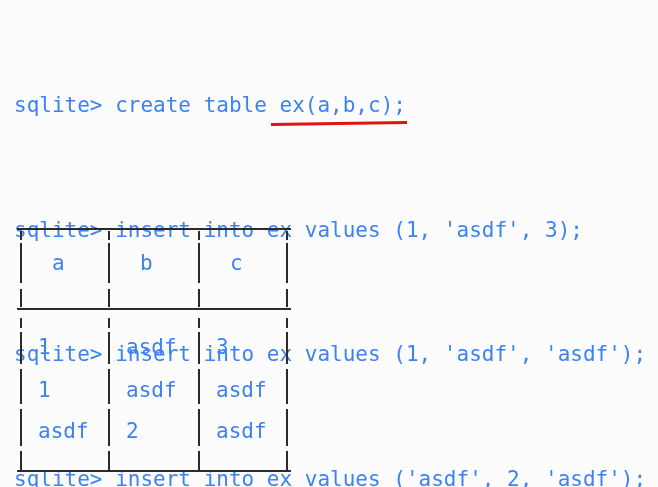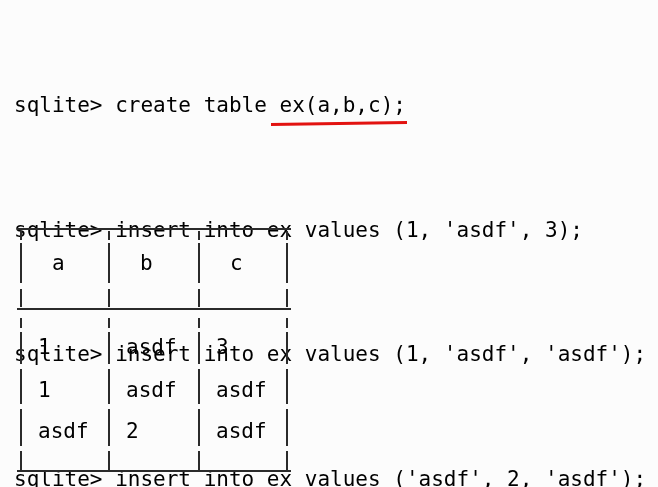--- a/index.html
+++ b/index.html
@@ -3,21 +3,21 @@
 <meta charset="utf-8">
 <style>
   html, body { margin: 0; padding: 0; }
   .stage {
     position: relative;
     width: 658px;
     height: 487px;
     background: #fcfcfc;
     overflow: hidden;
     font-family: "DejaVu Sans Mono", "Liberation Mono", monospace;
-    color: #000000;
+    color: #3b82f6;
   }
 
   
   .terminal {
     position: absolute;
     left: 14px;
     top: 2px;
     font-size: 21px;
     line-height: 41.5px;
     white-space: pre;

